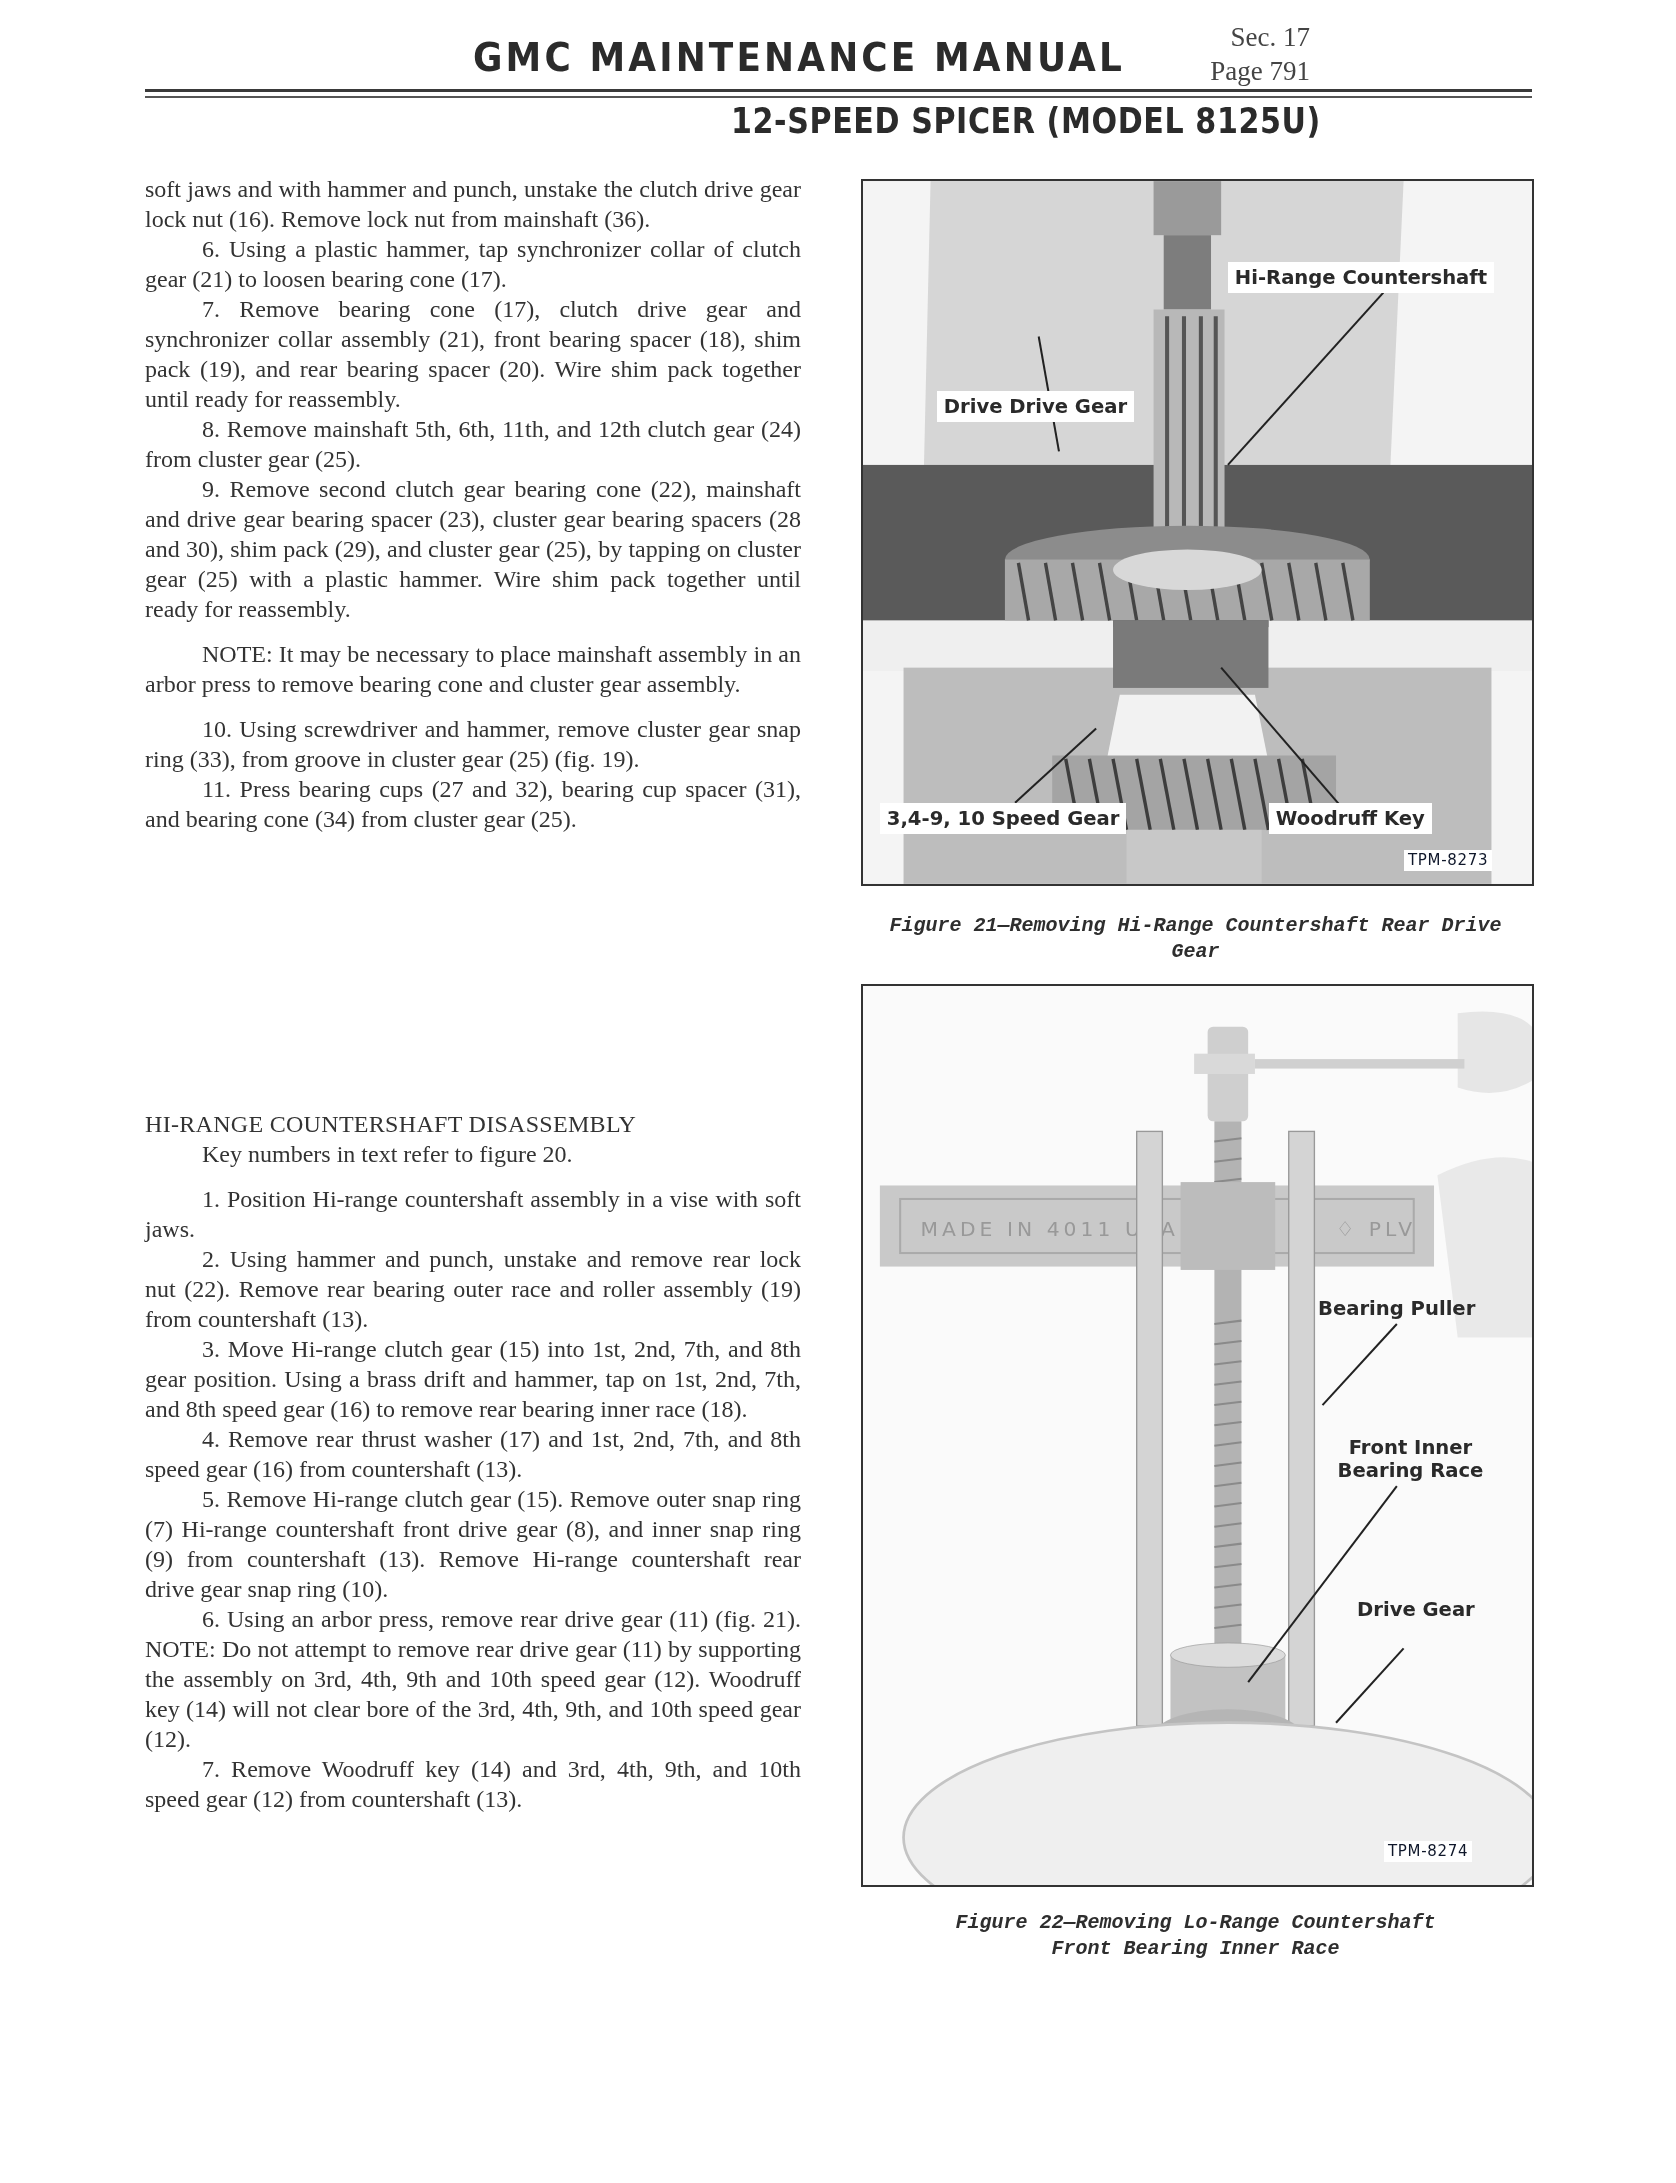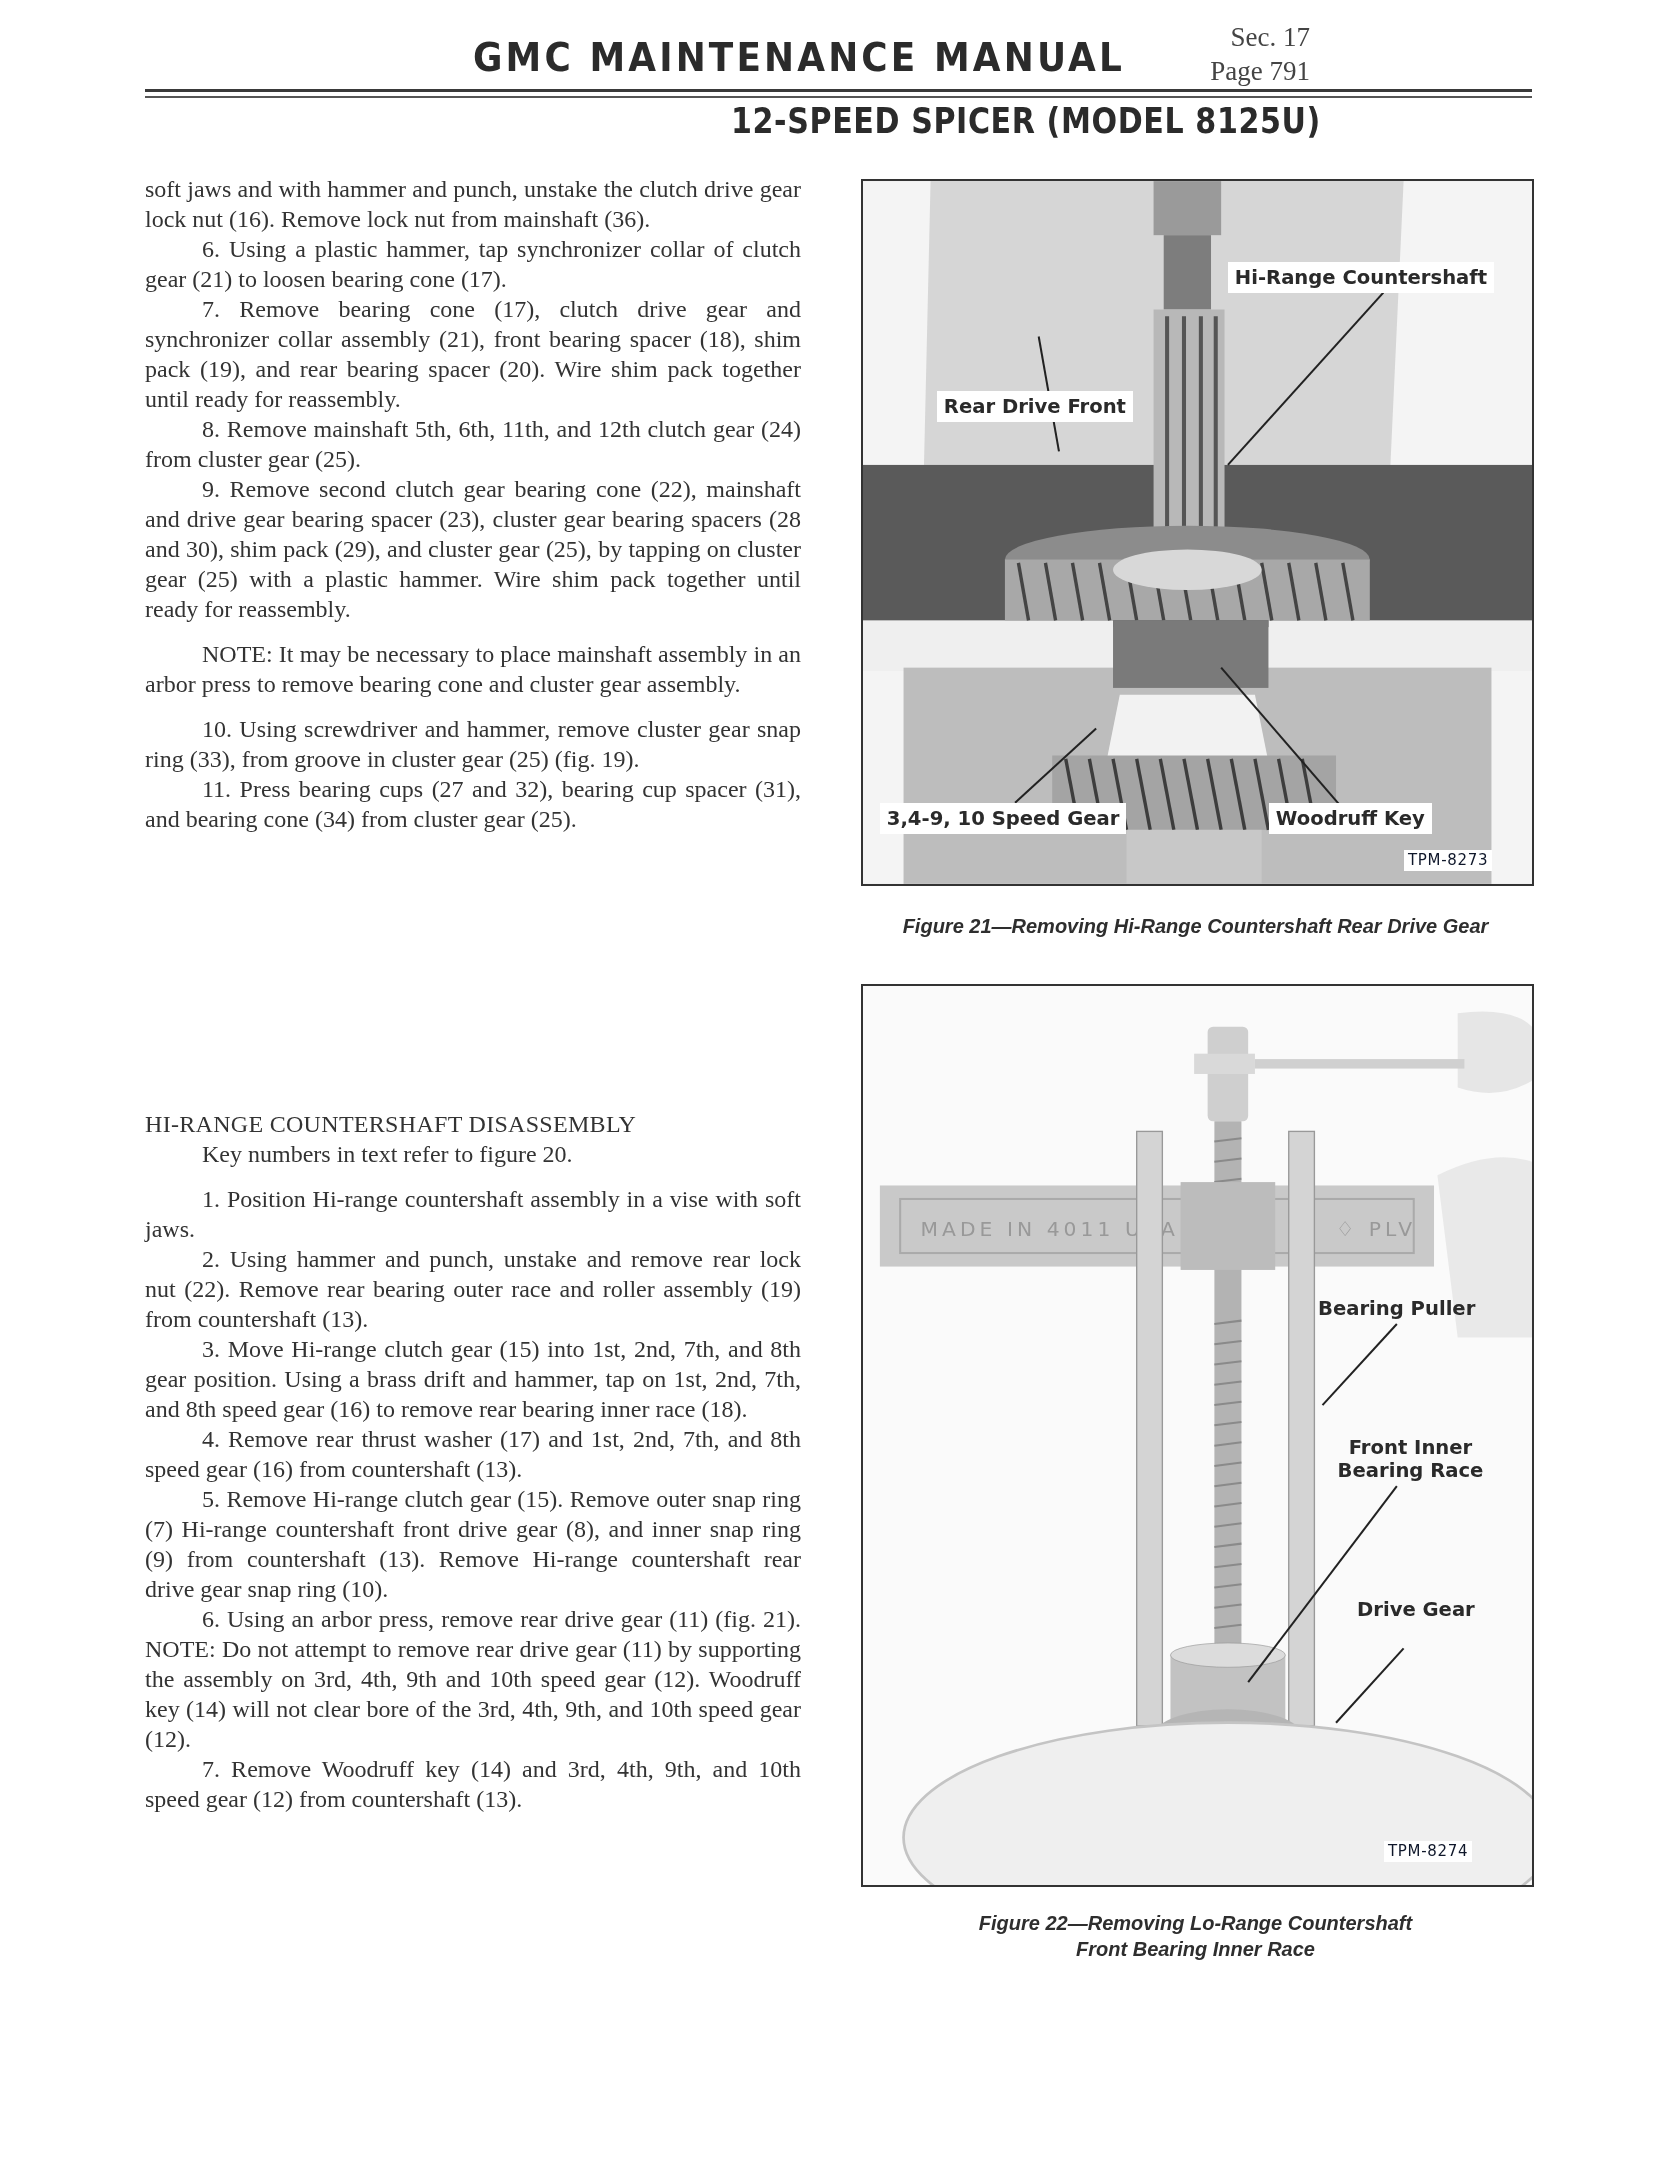--- a/index.html
+++ b/index.html
@@ -19,21 +19,21 @@
   .col .ind { text-indent: 57px; }
   .col .gap { margin-top: 15px; }
   .col .head { margin-top: 0; text-align: left; letter-spacing: 0.3px; }
 
   
   .fig { position: absolute; border: 2px solid #333; overflow: hidden; background: #d9d9d9; }
   .fig svg { display: block; }
   .callout { position: absolute; background: #fff; font-family: "DejaVu Sans", sans-serif; font-weight: bold; font-size: 19.6px; color: #2a2a2a; padding: 4px 6.8px; white-space: nowrap; line-height: 23px; }
   .callout.plain { background: transparent; padding: 0; text-align: center; }
   .tpm { position: absolute; font-family: "DejaVu Sans", sans-serif; font-size: 15px; color: #0f172a; background: #fff; padding: 1.4px 4px; letter-spacing: 0.7px; }
-  .caption { position: absolute; font-family: Liberation Sans, sans-serif; font-weight: bold; font-style: italic; font-size: 20px; color: #2e2e2e; text-align: center; line-height: 26px; }
+  .caption { position: absolute; font-family: Liberation Mono, monospace; font-weight: bold; font-style: italic; font-size: 20px; color: #2e2e2e; text-align: center; line-height: 26px; }
 </style>
 </head>
 <body>
 
 <div class="page">
 
   <div class="hdr-title">GMC MAINTENANCE MANUAL</div>
   <div class="hdr-sec">
     <div>Sec. 17</div>
     <div>Page 791</div>
@@ -118,21 +118,21 @@
       </g>
       <rect x="390" y="960" width="200" height="80" fill="#c8c8c8"></rect>
       <g stroke="#222" stroke-width="3" fill="none">
         <line x1="770" y1="165" x2="540" y2="420"></line>
         <line x1="260" y1="230" x2="290" y2="400"></line>
         <line x1="225" y1="920" x2="345" y2="810"></line>
         <line x1="720" y1="940" x2="530" y2="720"></line>
       </g>
     </svg>
     <div class="callout" style="left:365px; top:81px;">Hi-Range Countershaft</div>
-    <div class="callout" style="left:74px; top:210px;">Rear Drive Front</div>
+    <div class="callout" style="left:74px; top:210px;">Drive Drive Gear</div>
     <div class="callout" style="left:17px; top:622px;">3,4-9, 10 Speed Gear</div>
     <div class="callout" style="left:406px; top:622px;">Woodruff Key</div>
     <div class="tpm" style="left:541px; top:669px;">TPM-8273</div>
   </div>
   <div class="caption" style="left:861px; width:669px; top:913px;">Figure 21—Removing Hi-Range Countershaft Rear Drive Gear</div>
 
   <div class="fig" style="left:861px; top:984px; width:669px; height:899px; background:#fff;">
     <svg width="669" height="899" viewBox="0 0 990 1330">
       <rect x="0" y="0" width="990" height="1330" fill="#fafafa"></rect>
       <path d="M880,40 Q960,30 990,60 L990,140 Q940,170 880,150 Z" fill="#e6e6e6"></path>

